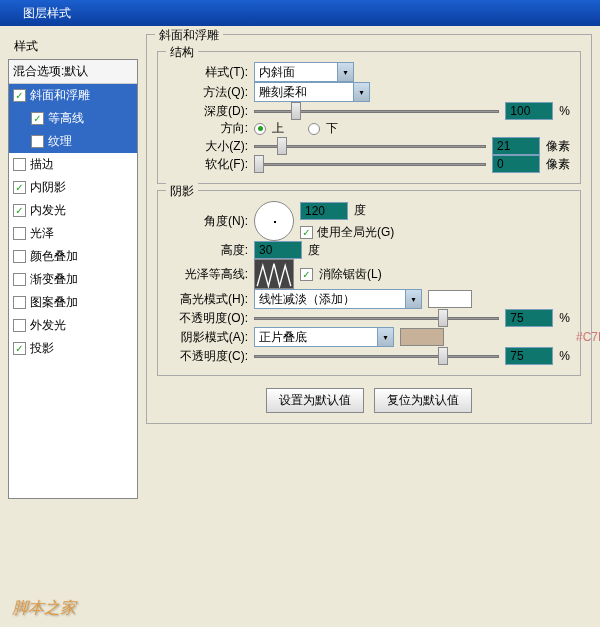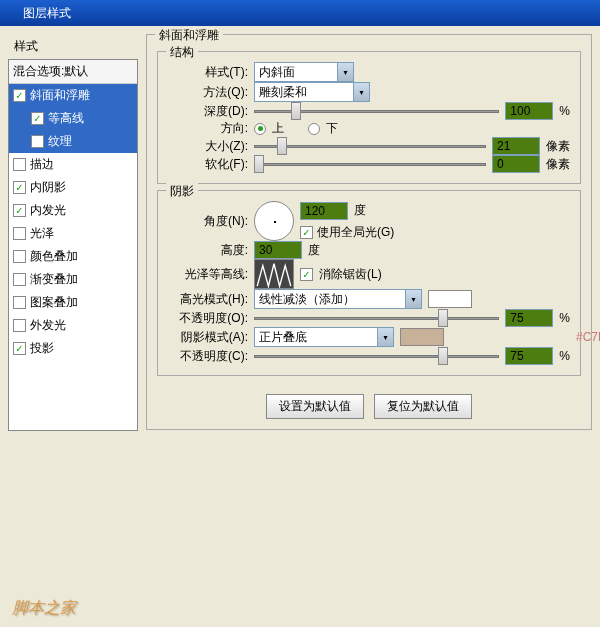--- a/index.html
+++ b/index.html
@@ -1,46 +1,46 @@
 <!DOCTYPE html>
 <html><head>
 <meta charset="utf-8">
 <style>
 *{box-sizing:border-box;margin:0;padding:0;font-family:"Microsoft YaHei",SimSun,sans-serif;font-size:12px}
 body{background:#ece9d8;width:600px;height:627px;overflow:hidden}
 .titlebar{background:linear-gradient(to bottom,#1b5fcf,#0a3d9e);height:26px;display:flex;align-items:center;padding:0 23px;color:#fff;font-size:13px}
 .content{display:flex;padding:8px;gap:8px}
 .left{width:130px}
 .left-title{padding:4px 6px;background:#ece9d8}
-.list{border:1px solid #888;background:#fff;height:372px}
+.list{border:1px solid #888;background:#fff;height:440px}
 .row{display:flex;align-items:center;padding:3px 4px;gap:4px;cursor:pointer}
 .row.sel{background:#316ac5;color:#fff}
 .row.indent{padding-left:22px}
 .row.hdr{border-bottom:1px solid #ccc;background:#f5f5f5}
 .chk{width:13px;height:13px;border:1px solid #888;background:#fff;display:inline-flex;align-items:center;justify-content:center;font-size:10px;color:#21a121}
 .right{flex:1}
 .fieldset{border:1px solid #aaa;padding:10px 10px 10px 10px;margin-bottom:6px;position:relative}
 .legend{position:absolute;top:-8px;left:8px;background:#ece9d8;padding:0 4px}
 .frow{display:flex;align-items:center;margin:0 0;gap:6px}
 .lbl{width:80px;text-align:right}
 .sel-box{border:1px solid #7b9ebd;background:#fff;height:20px;display:flex;align-items:center;padding:0 4px;position:relative}
 .sel-box .arr{position:absolute;right:0;top:0;width:16px;height:18px;background:linear-gradient(#cde,#abc);border-left:1px solid #7b9ebd;display:flex;align-items:center;justify-content:center;font-size:8px}
-.inp{border:1px solid #7b9ebd;background:#4d7c0f;height:18px;width:48px;padding:0 4px;text-align:left}
+.inp{border:1px solid #7b9ebd;background:#0f766e;height:18px;width:48px;padding:0 4px;text-align:left}
 .slider{flex:1;height:18px;position:relative;display:flex;align-items:center}
 .track{height:3px;background:#999;border:1px solid #777;flex:1}
 .thumb{position:absolute;width:10px;height:18px;background:linear-gradient(#eee,#ccc);border:1px solid #888;top:0}
 .radio{width:12px;height:12px;border:1px solid #888;border-radius:50%;background:#fff;display:inline-flex;align-items:center;justify-content:center}
 .radio.on::after{content:"";width:5px;height:5px;border-radius:50%;background:#21a121}
 .curve{width:40px;height:30px;border:1px solid #888;background:#444;display:flex;align-items:flex-end;justify-content:center}
 .curve svg{width:100%;height:100%}
 .swatch{width:44px;height:18px;border:1px solid #888}
 .angle{width:40px;height:40px;border:1px solid #888;border-radius:50%;background:#fff;position:relative}
 .angle::after{content:"";position:absolute;width:2px;height:2px;background:#000;left:50%;top:50%}
 .btn{border:1px solid #888;background:linear-gradient(#fff,#ddd);padding:3px 12px;cursor:pointer}
-.btnrow{display:flex;gap:10px;justify-content:center;margin-top:18px}
+.btnrow{display:flex;gap:10px;justify-content:center;margin-top:12px}
 .note{color:#c77;position:absolute;font-size:12px}
 .wm{position:absolute;bottom:8px;left:12px;color:#d94;font-style:italic;font-size:16px;font-family:KaiTi,serif;text-shadow:1px 1px 2px rgba(0,0,0,0.3)}
 </style>
 </head>
 <body>
 
 <div class="titlebar">
   <span>图层样式</span>
 </div>
 

